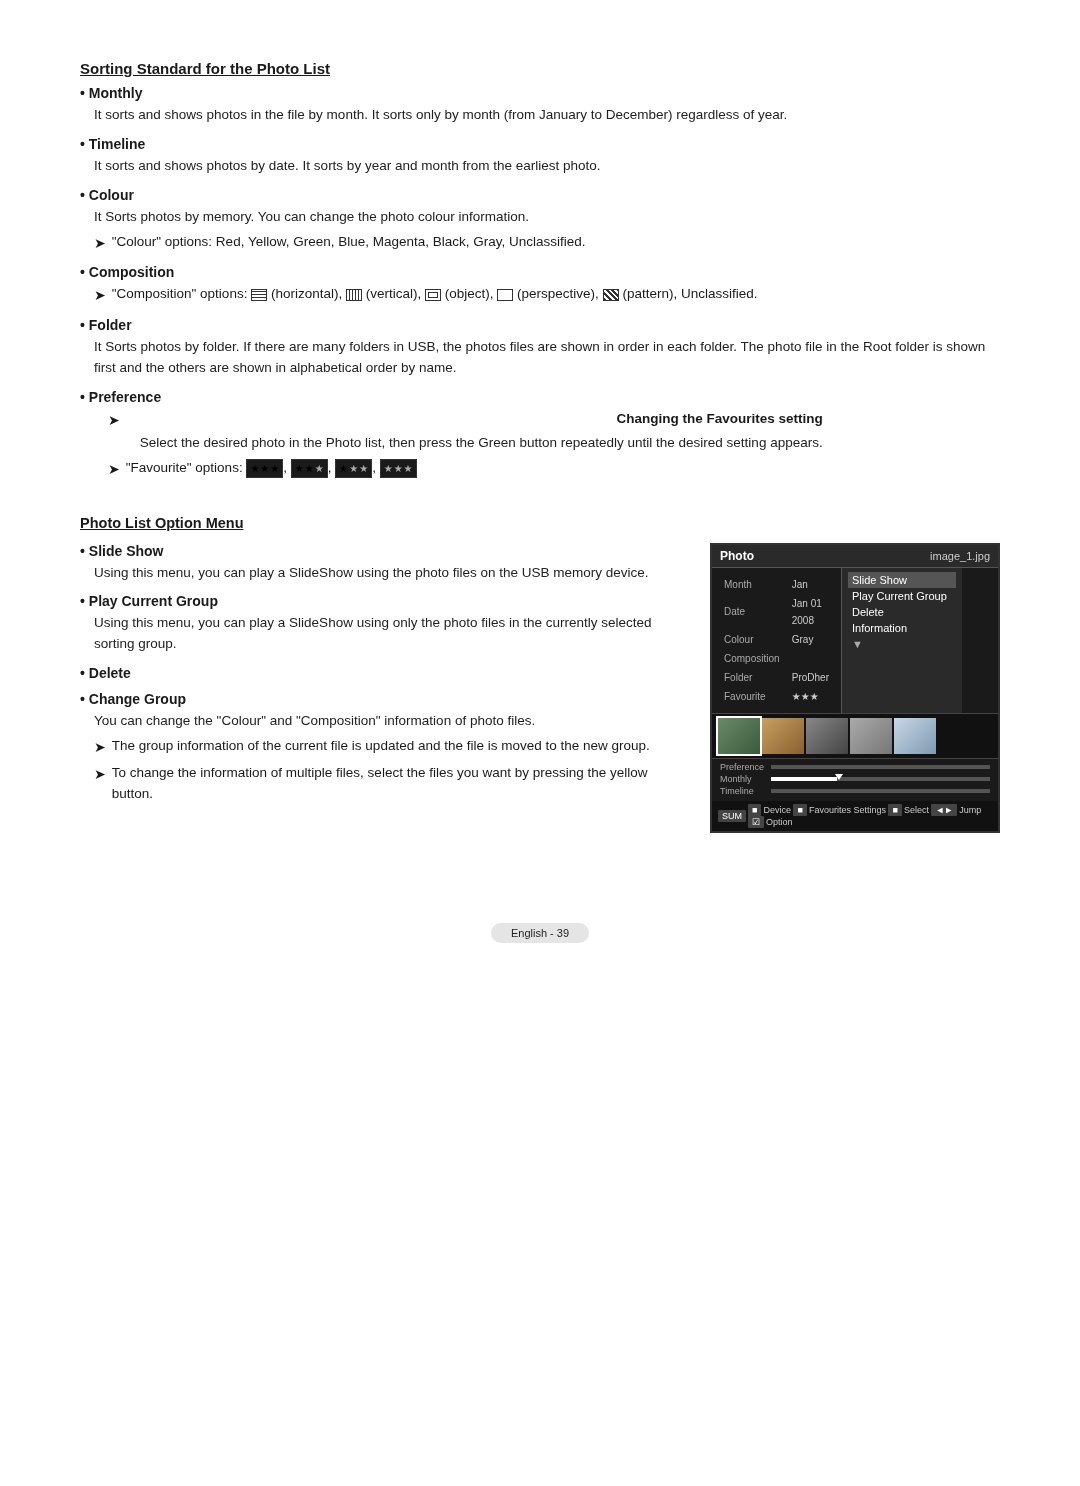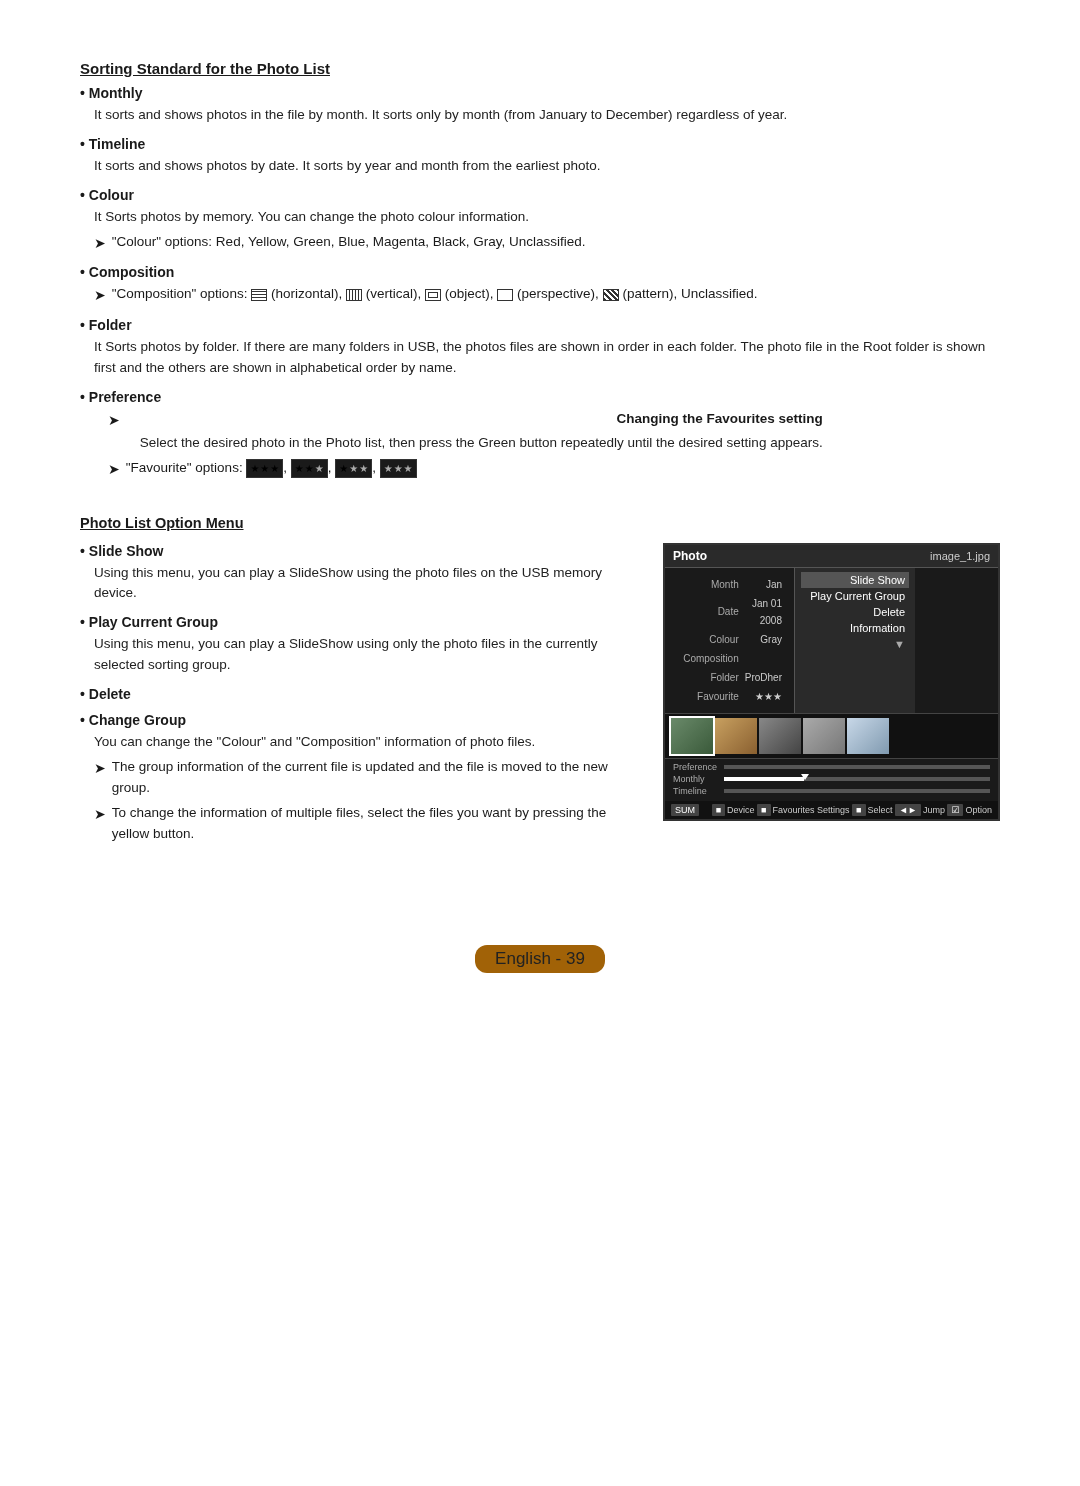--- a/index.html
+++ b/index.html
@@ -79,21 +79,21 @@
       display: flex;
       gap: 30px;
       align-items: flex-start;
     }
 
     .two-col-left {
       flex: 1;
     }
 
     .two-col-right {
-      width: 337px;
+      width: 290px;
       flex-shrink: 0;
     }
 
     
     .photo-ui {
       border: 2px solid #333;
       background: #1a1a1a;
       color: #fff;
       font-size: 11px;
       font-family: Arial, sans-serif;
@@ -114,21 +114,20 @@
       color: #fff;
     }
 
     .photo-ui-header-center {
       font-size: 11px;
       color: #ccc;
     }
 
     .photo-ui-body {
       display: flex;
-      text-align: right;
     }
 
     .photo-ui-info {
       width: 130px;
       padding: 6px 8px;
       border-right: 1px solid #555;
       font-size: 10px;
       line-height: 1.7;
       color: #ddd;
     }
@@ -321,24 +320,24 @@
     }
 
     .page-footer {
       text-align: center;
       margin-top: 80px;
       padding-top: 10px;
     }
 
     .page-number-badge {
       display: inline-block;
-      background: #a16207;
+      background: #e5e5e5;
       border-radius: 12px;
       padding: 4px 20px;
-      font-size: 17px;
+      font-size: 11px;
       color: #222;
     }
 
     .indent-sub {
       margin-left: 14px;
     }
 
     .sub-bullet-label {
       font-weight: bold;
       font-size: 13.5px;

